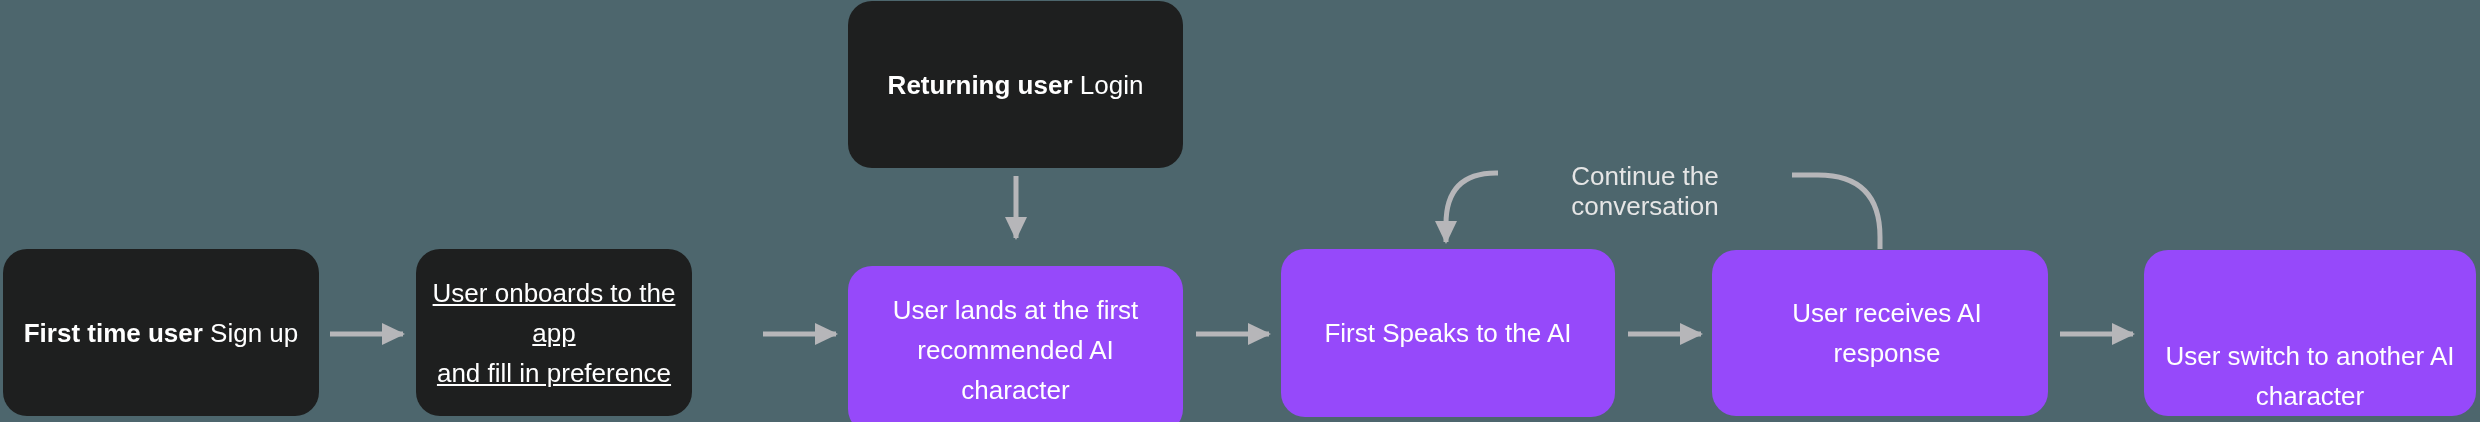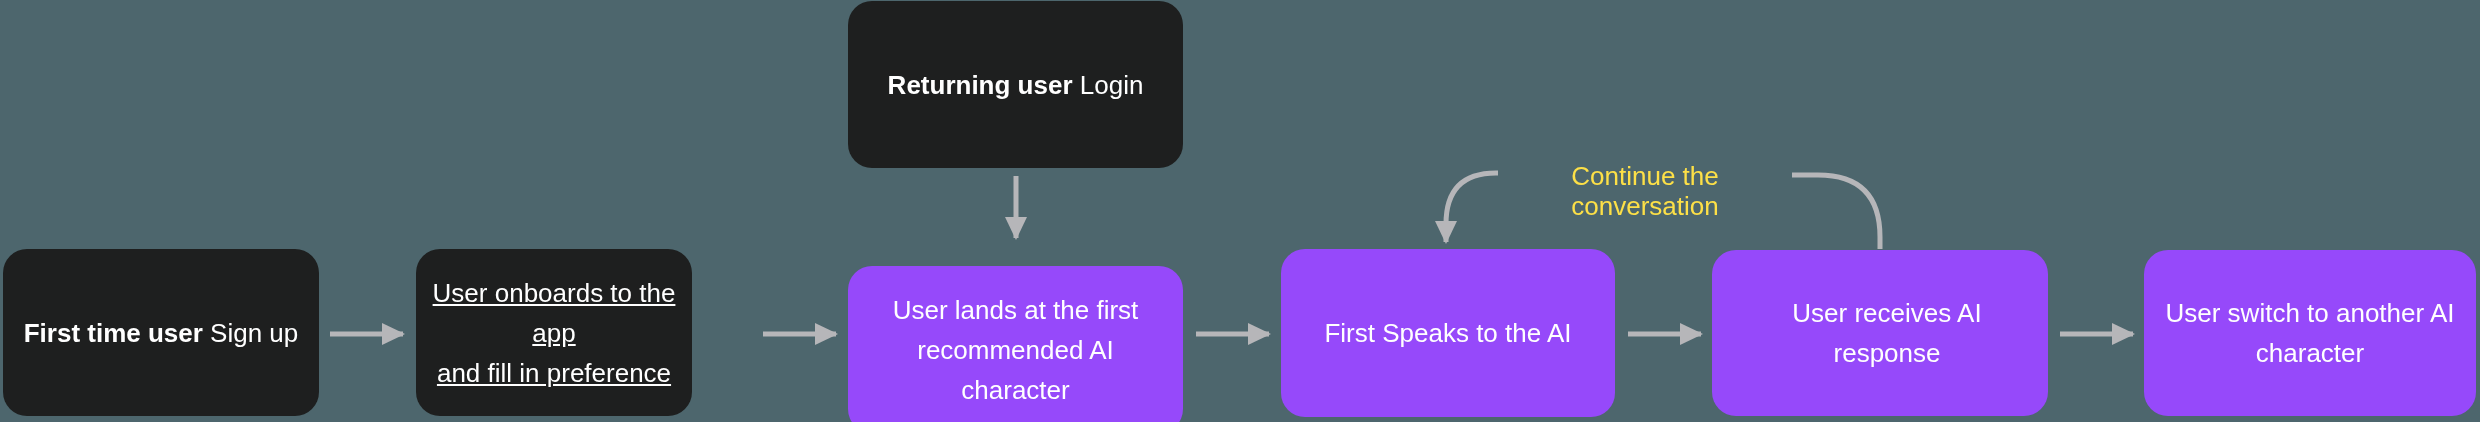--- a/index.html
+++ b/index.html
@@ -36,31 +36,31 @@
   .node .b { font-weight: 700; }
   .node-dark { background: #1E1F1F; }
   .node-purple { background: #9649FA; }
 
   #node-signup   { left: 3px;    top: 249px; width: 316px; height: 167px; }
   #node-onboard  { left: 416px;  top: 249px; width: 276px; height: 167px; text-decoration: underline; }
   #node-login    { left: 848px;  top: 1px;   width: 335px; height: 167px; }
   #node-landing  { left: 848px;  top: 250px; width: 335px; height: 167px; margin-top: 16px; }
   #node-speaks   { left: 1281px; top: 249px; width: 334px; height: 168px; }
   #node-response { left: 1712px; top: 250px; width: 336px; height: 166px; padding-left: 28px; }
-  #node-switch   { left: 2144px; top: 250px; width: 332px; height: 166px; }
+  #node-switch   { left: 2144px; top: 250px; width: 332px; height: 166px; align-items: flex-end; }
 
   .loop-label {
     position: absolute;
     left: 1500px;
     top: 161px;
     width: 290px;
     text-align: center;
     font-size: 26px;
     line-height: 30px;
-    color: #fde047;
+    color: #e5e5e5;
   }
 </style>
 </head>
 <body>
 
 <div class="canvas">
 
   <svg class="arrow-layer" width="2480" height="422" viewBox="0 0 2480 422" fill="none">
     <defs>
       <marker id="ah" markerWidth="4.6" markerHeight="4.4" refX="4.2" refY="2.2" orient="auto">

